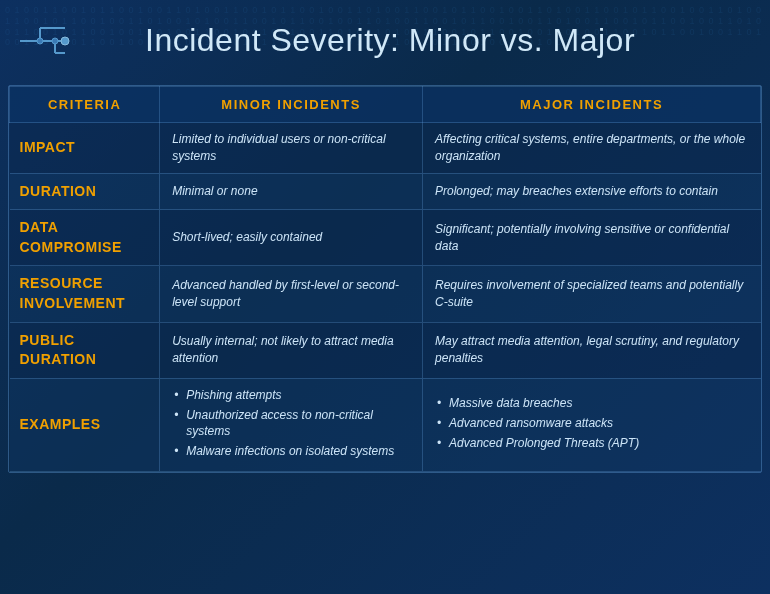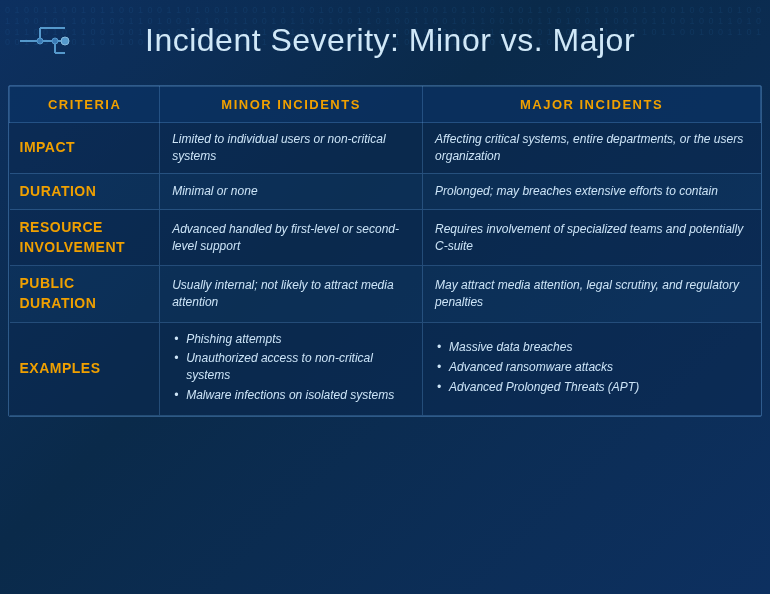--- a/index.html
+++ b/index.html
@@ -204,26 +204,31 @@
           <th>CRITERIA</th>
           <th>MINOR INCIDENTS</th>
           <th>MAJOR INCIDENTS</th>
         </tr>
       </thead>
       <tbody id="table-body">
 
       <tr>
             <td class="criteria-cell">IMPACT</td>
             <td class="minor-cell">Limited to individual users or non-critical systems</td>
-            <td class="major-cell">Affecting critical systems, entire departments, or the users organization</td>
+            <td class="major-cell">Affecting critical systems, entire departments, or the whole organization</td>
           </tr>
           <tr>
             <td class="criteria-cell">DURATION</td>
             <td class="minor-cell">Minimal or none</td>
             <td class="major-cell">Prolonged; may breaches extensive efforts to contain</td>
+          </tr>
+          <tr>
+            <td class="criteria-cell">DATA COMPROMISE</td>
+            <td class="minor-cell">Short-lived; easily contained</td>
+            <td class="major-cell">Significant; potentially involving sensitive or confidential data</td>
           </tr>
           <tr>
             <td class="criteria-cell">RESOURCE INVOLVEMENT</td>
             <td class="minor-cell">Advanced handled by first-level or second-level support</td>
             <td class="major-cell">Requires involvement of specialized teams and potentially C-suite</td>
           </tr>
           <tr>
             <td class="criteria-cell">PUBLIC DURATION</td>
             <td class="minor-cell">Usually internal; not likely to attract media attention</td>
             <td class="major-cell">May attract media attention, legal scrutiny, and regulatory penalties</td>

